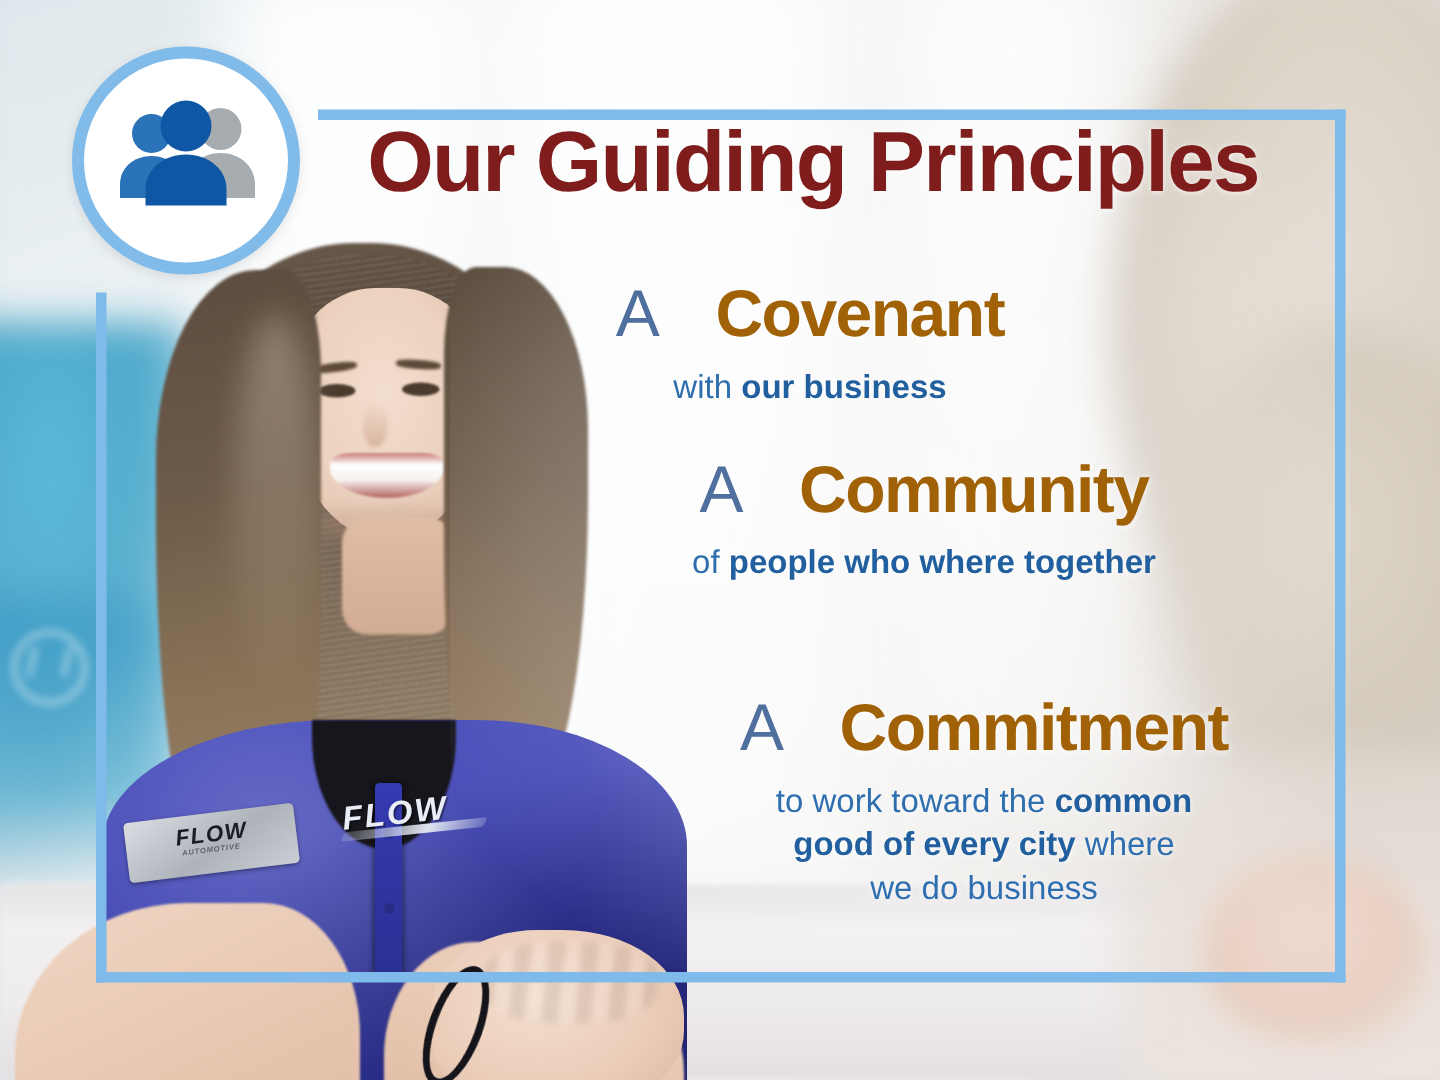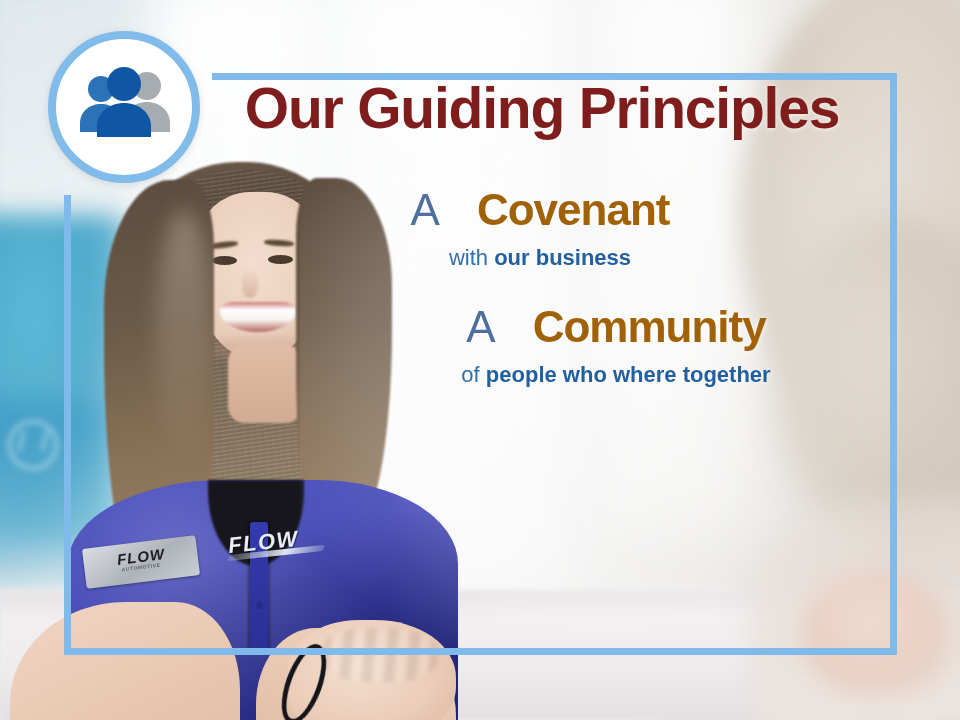--- a/index.html
+++ b/index.html
@@ -428,15 +428,17 @@
     <div class="big">A <b>Covenant</b></div>
     <div class="sub"><span>with </span><b>our business</b></div>
   </div>
 
   <div class="block" id="blk-community">
     <div class="big">A <b>Community</b></div>
     <div class="sub"><span>of </span><b>people who where together</b><br></div>
   </div>
 
   <div class="block" id="blk-commitment">
+    <div class="big">A <b>Commitment</b></div>
+    <div class="sub"><span>to work toward the </span><b>common</b><br><b>good of every city</b><span> where</span><br><span>we do business</span></div>
   </div>
 
 </div>
 
 </body></html>

